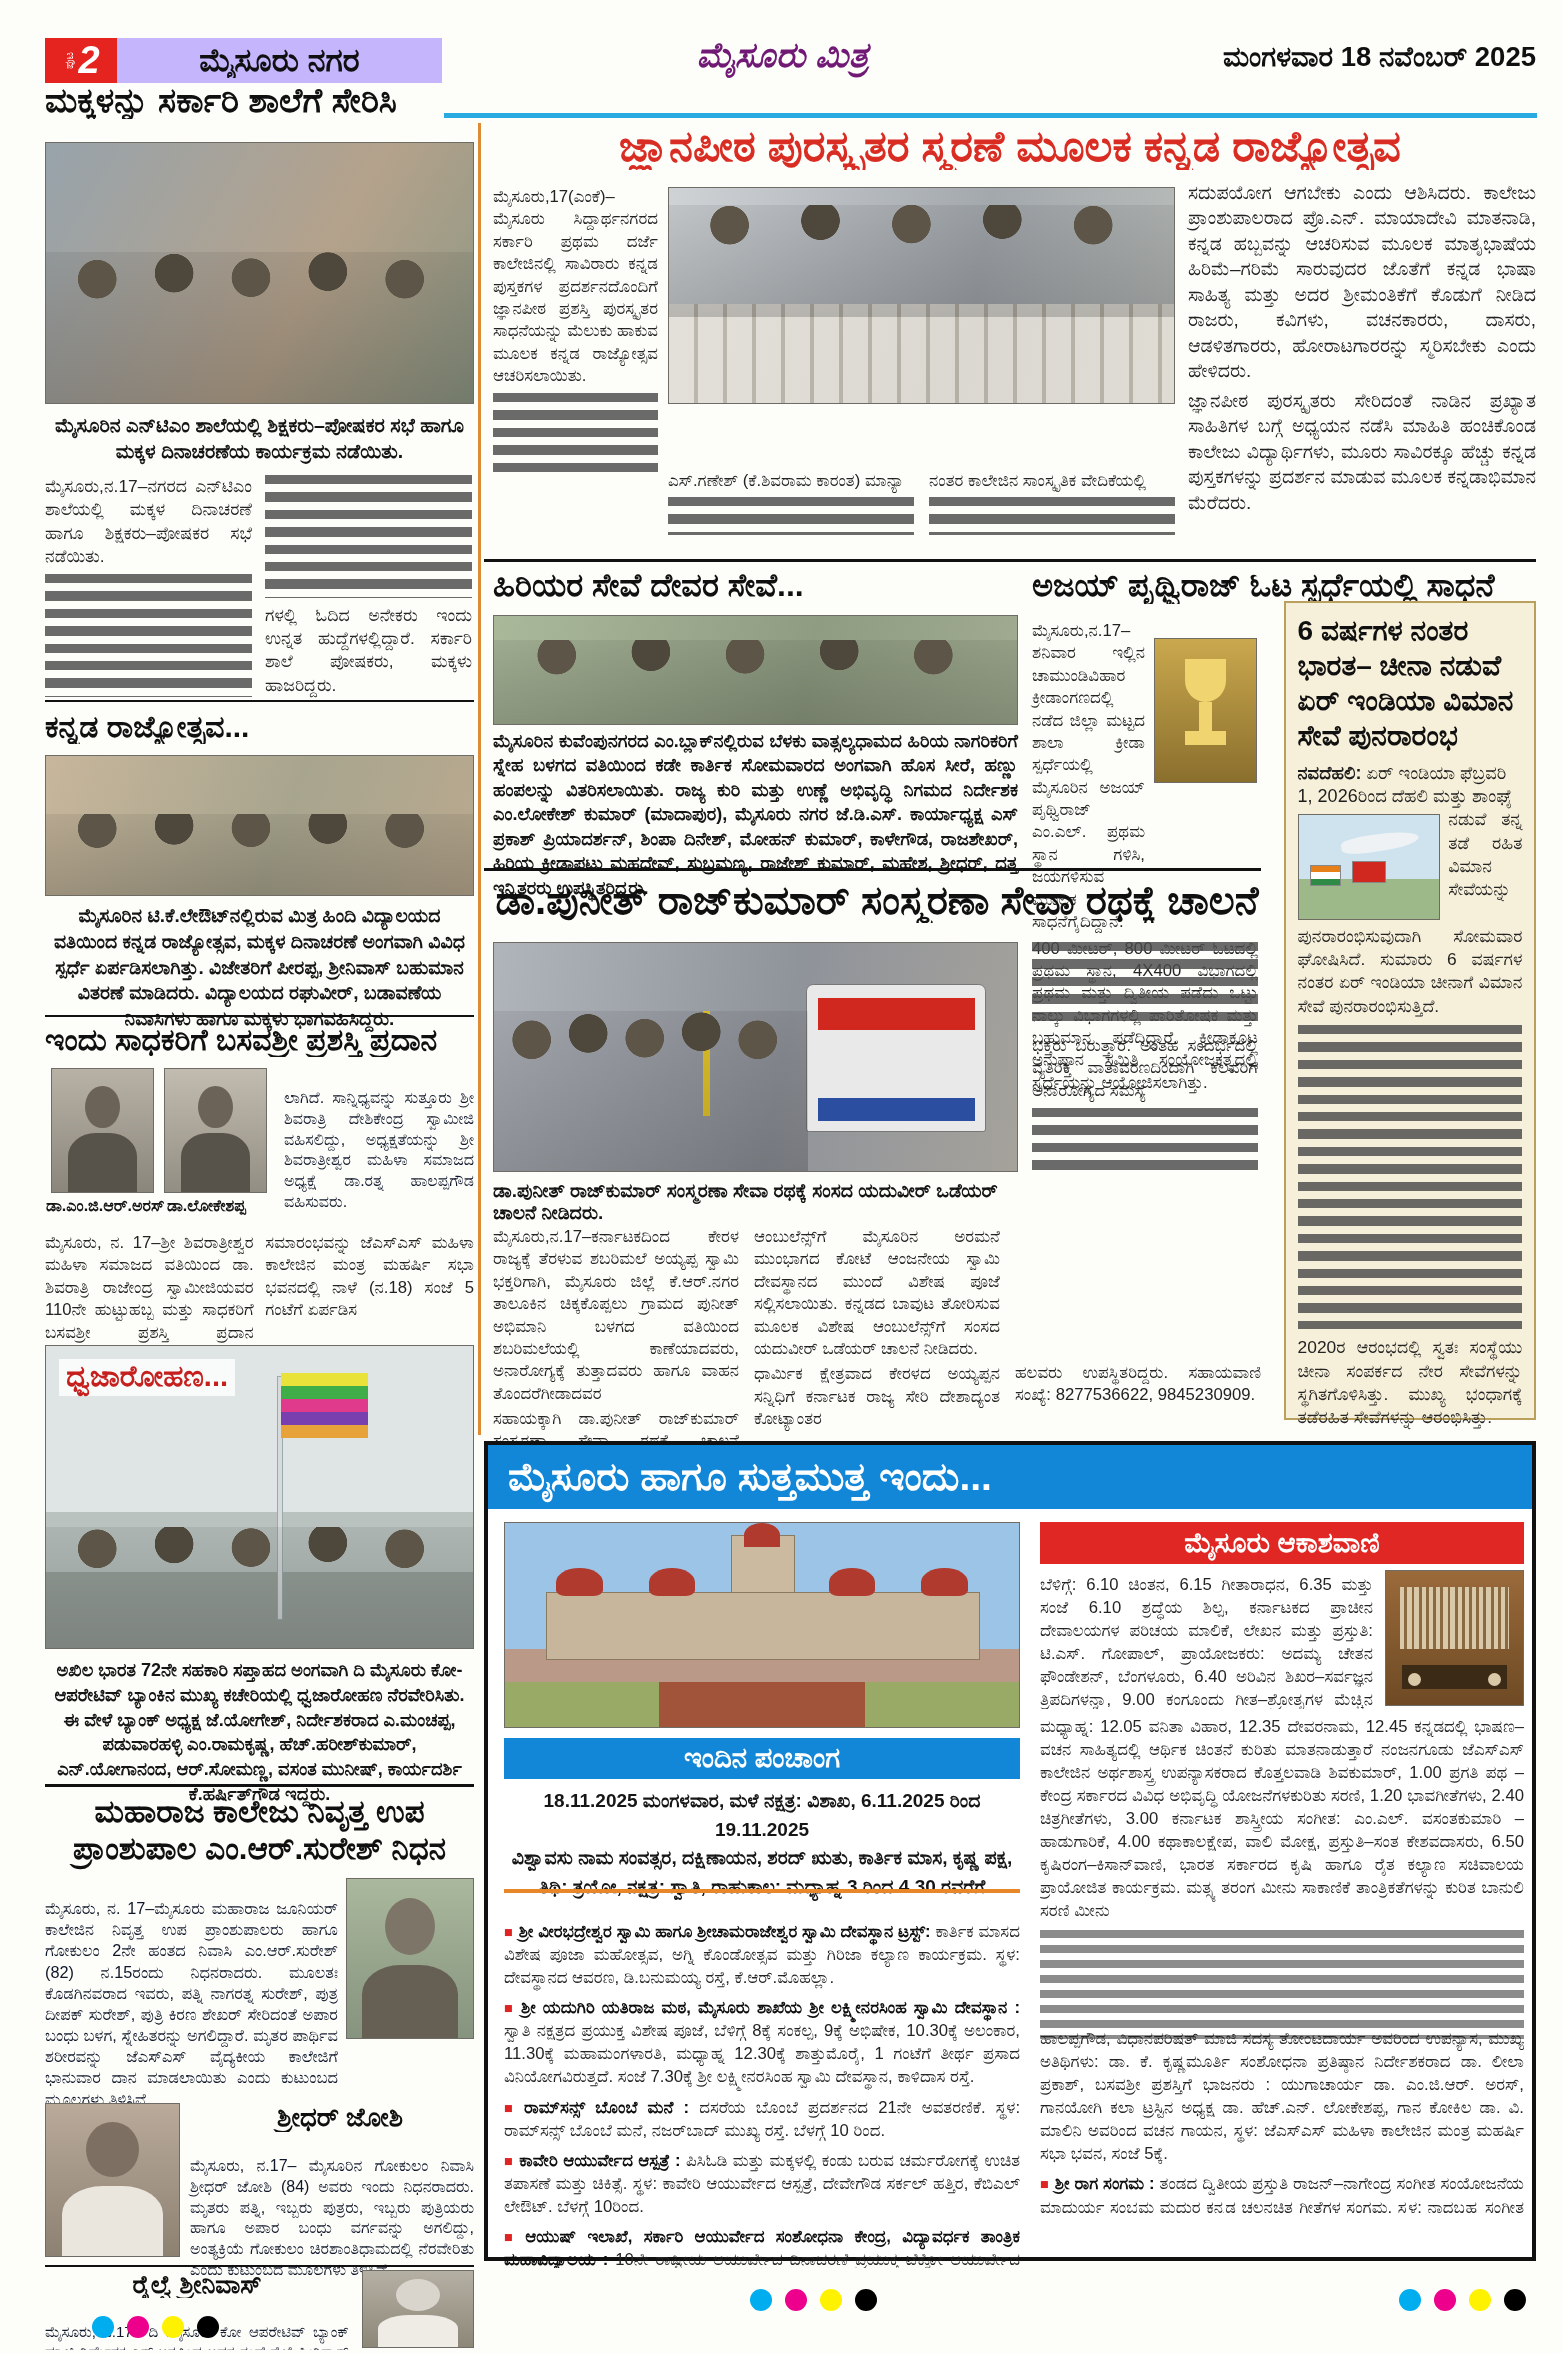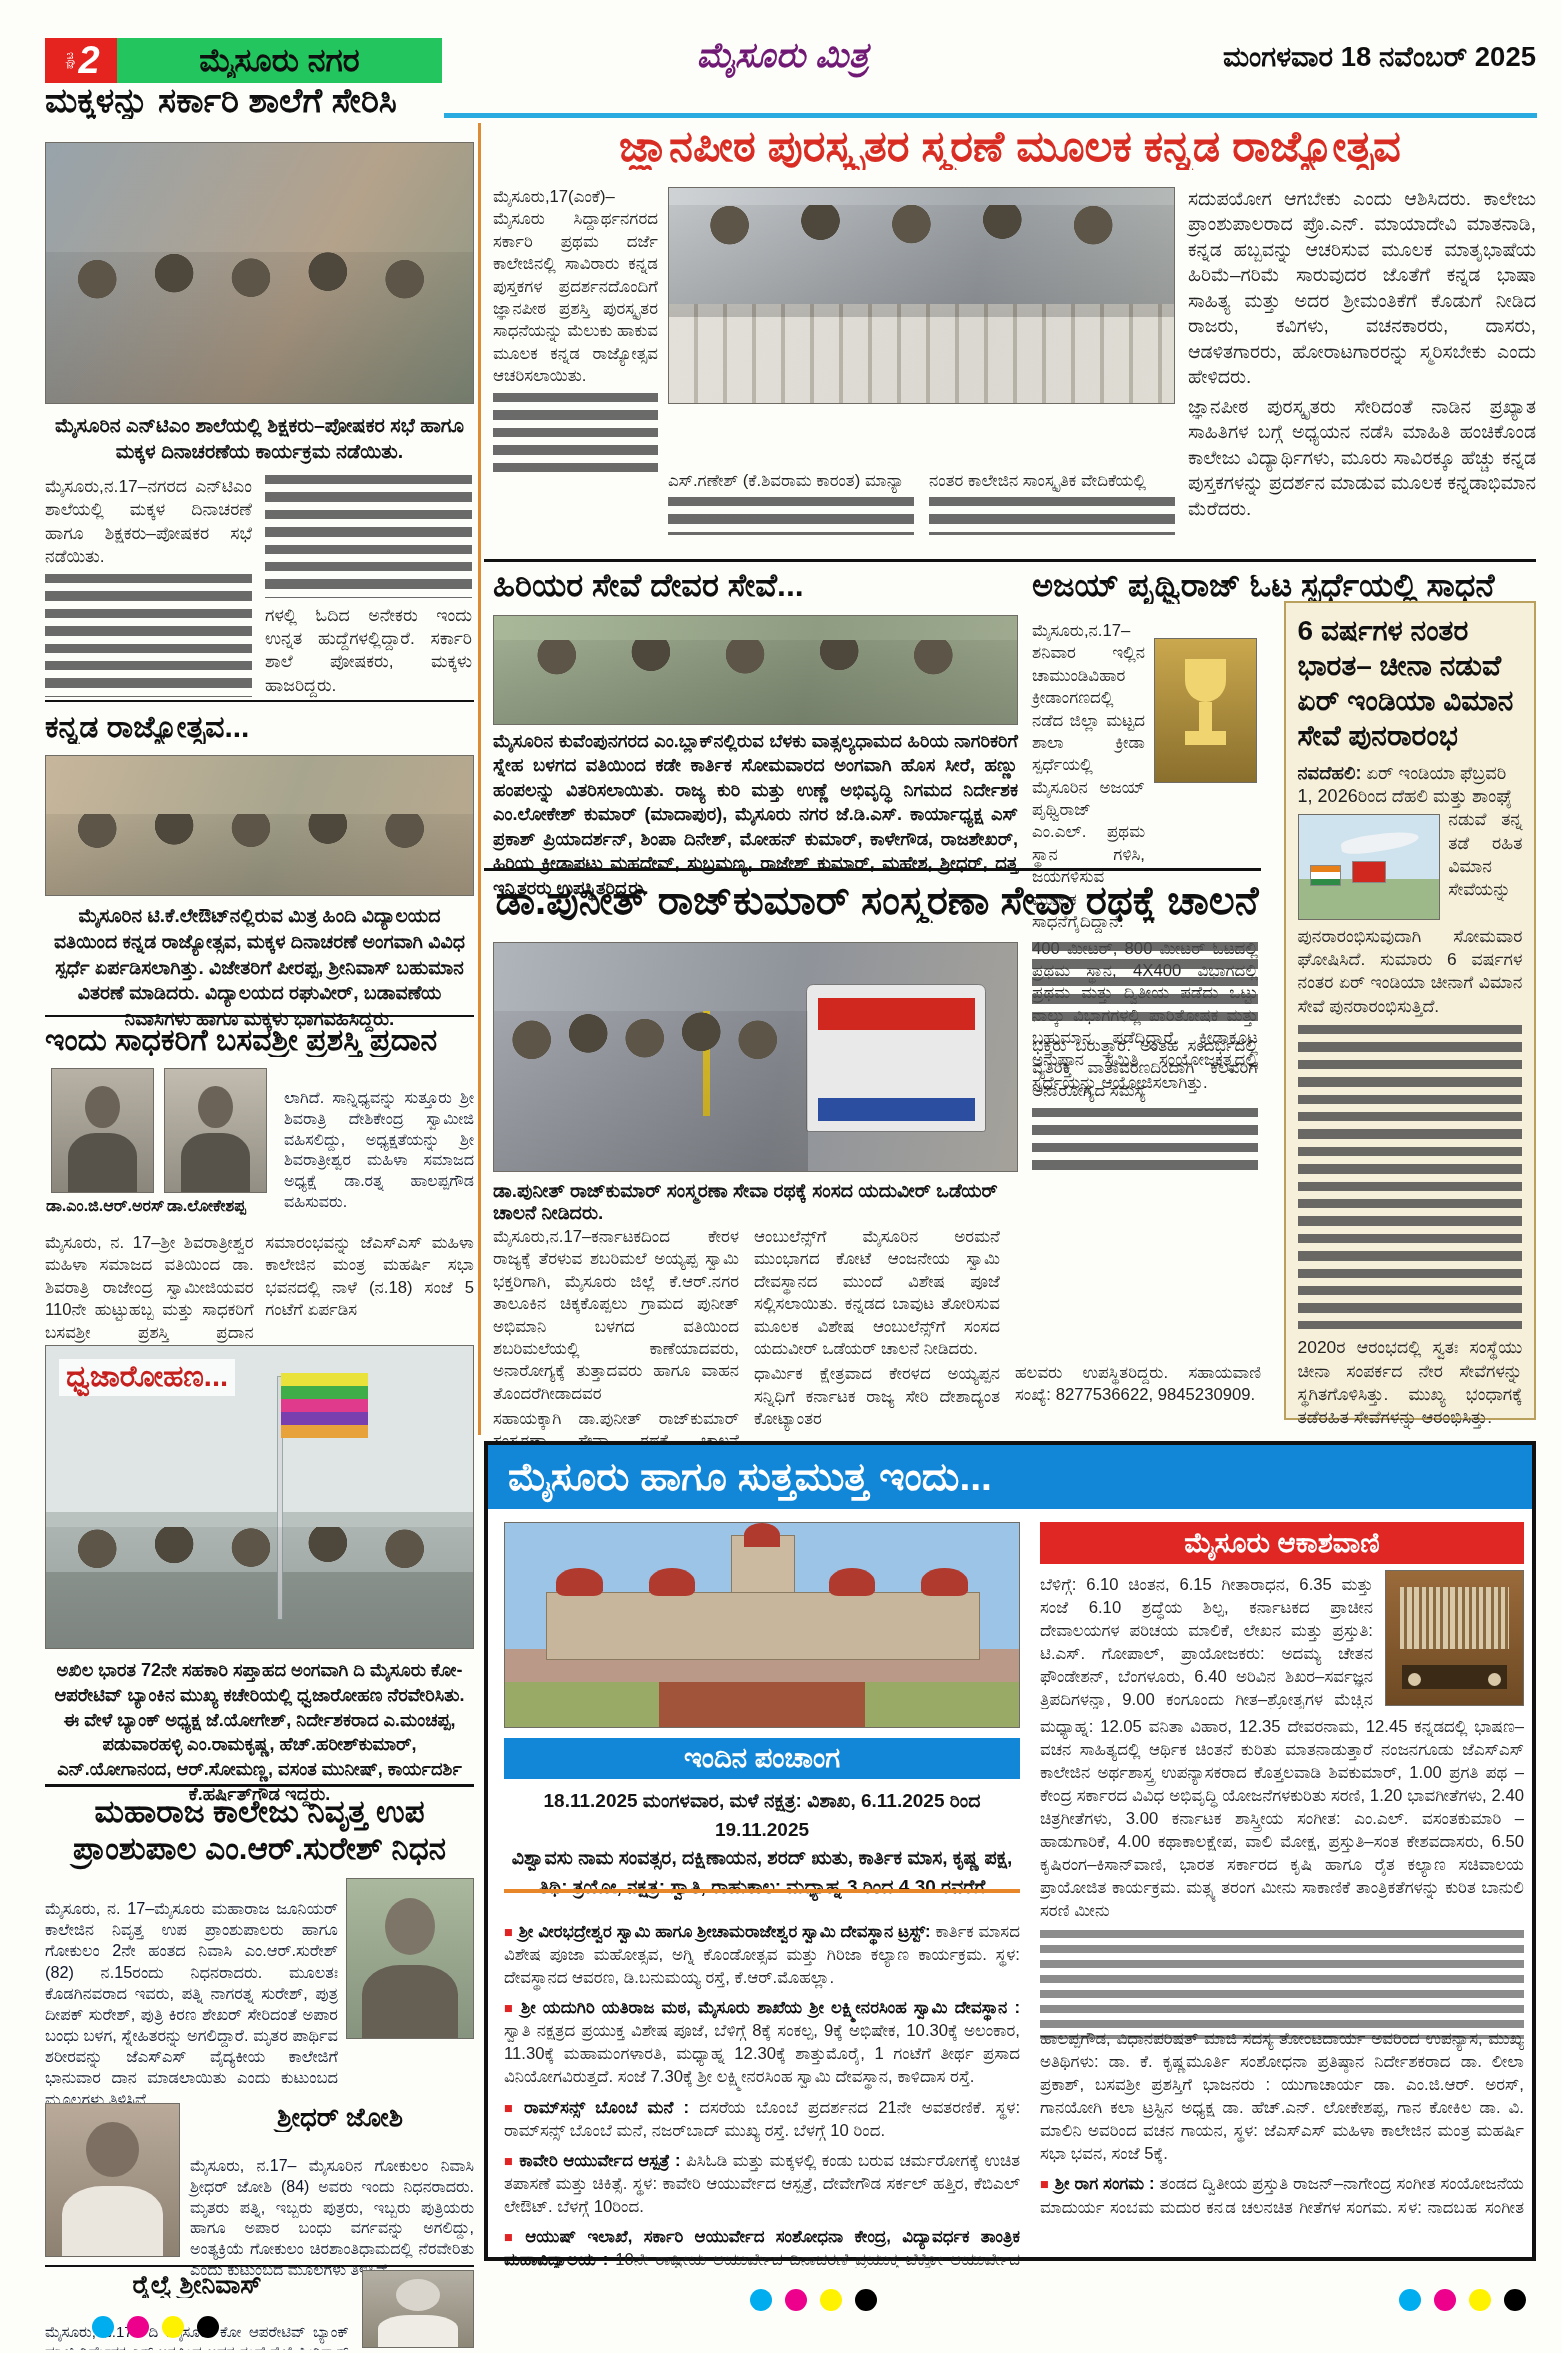--- a/index.html
+++ b/index.html
@@ -35,21 +35,21 @@
 </style>
 </head>
 <body>
 
 <div class="page">
 
   <div class="abs" style="left:45px;top:38px;width:72px;height:45px;background:#e5231f;display:flex;align-items:center;justify-content:center;gap:2.9px;">
     <span style="color:#fff;font-size:11.6px;writing-mode:vertical-rl;transform:rotate(180deg);">ಪುಟ</span>
     <span style="color:#fff;font-size:38px;font-weight:bold;font-style:italic;">2</span>
   </div>
-  <div class="abs" style="left:117px;top:38px;width:325px;height:45px;background:#22c55e;display:flex;align-items:center;justify-content:center;">
+  <div class="abs" style="left:117px;top:38px;width:325px;height:45px;background:#c4b5fd;display:flex;align-items:center;justify-content:center;">
     <span class="hl nowrap" style="font-size:32px;">ಮೈಸೂರು ನಗರ</span>
   </div>
   <div class="abs center" style="left:623px;top:35px;width:319px;">
     <span style="color:#701a75;font-size:35px;font-weight:bold;font-style:italic;">ಮೈಸೂರು ಮಿತ್ರ</span>
   </div>
   <div class="abs" style="right:26px;top:42px;width:406px;text-align:right;">
     <span class="hl nowrap" style="font-size:27.5px;">ಮಂಗಳವಾರ 18 ನವೆಂಬರ್ 2025</span>
   </div>
   <div class="abs" style="left:444px;top:113px;width:1093px;height:5px;background:#29abe2;"></div>
 
@@ -150,21 +150,21 @@
     <div class="ppl" style="height:52%;top:8%;bottom:auto;"></div>
   </div>
   <div class="abs" style="left:668px;top:470px;width:246px;height:86px;">
     <div class="body-text" style="font-size:16.7px;">ಎಸ್.ಗಣೇಶ್ (ಕೆ.ಶಿವರಾಮ ಕಾರಂತ) ಮಾನ್ಯಾ</div>
     <div class="fill" style="height:38px;margin-top:4.3px;"></div>
   </div>
   <div class="abs" style="left:929px;top:470px;width:246px;height:86px;">
     <div class="body-text" style="font-size:16.7px;">ನಂತರ ಕಾಲೇಜಿನ ಸಾಂಸ್ಕೃತಿಕ ವೇದಿಕೆಯಲ್ಲಿ</div>
     <div class="fill" style="height:38px;margin-top:4.3px;"></div>
   </div>
-  <div class="abs" style="left:1188px;top:186px;width:348px;height:371px;">
+  <div class="abs" style="left:1188px;top:180px;width:348px;height:371px;">
     <div class="body-text" style="font-size:19px;">ಸದುಪಯೋಗ ಆಗಬೇಕು ಎಂದು ಆಶಿಸಿದರು. ಕಾಲೇಜು ಪ್ರಾಂಶುಪಾಲರಾದ ಪ್ರೊ.ಎನ್. ಮಾಯಾದೇವಿ ಮಾತನಾಡಿ, ಕನ್ನಡ ಹಬ್ಬವನ್ನು ಆಚರಿಸುವ ಮೂಲಕ ಮಾತೃಭಾಷೆಯ ಹಿರಿಮೆ–ಗರಿಮೆ ಸಾರುವುದರ ಜೊತೆಗೆ ಕನ್ನಡ ಭಾಷಾ ಸಾಹಿತ್ಯ ಮತ್ತು ಅದರ ಶ್ರೀಮಂತಿಕೆಗೆ ಕೊಡುಗೆ ನೀಡಿದ ರಾಜರು, ಕವಿಗಳು, ವಚನಕಾರರು, ದಾಸರು, ಆಡಳಿತಗಾರರು, ಹೋರಾಟಗಾರರನ್ನು ಸ್ಮರಿಸಬೇಕು ಎಂದು ಹೇಳಿದರು.</div>
     <div class="body-text" style="font-size:19px;margin-top:4.3px;">ಜ್ಞಾನಪೀಠ ಪುರಸ್ಕೃತರು ಸೇರಿದಂತೆ ನಾಡಿನ ಪ್ರಖ್ಯಾತ ಸಾಹಿತಿಗಳ ಬಗ್ಗೆ ಅಧ್ಯಯನ ನಡೆಸಿ ಮಾಹಿತಿ ಹಂಚಿಕೊಂಡ ಕಾಲೇಜು ವಿದ್ಯಾರ್ಥಿಗಳು, ಮೂರು ಸಾವಿರಕ್ಕೂ ಹೆಚ್ಚು ಕನ್ನಡ ಪುಸ್ತಕಗಳನ್ನು ಪ್ರದರ್ಶನ ಮಾಡುವ ಮೂಲಕ ಕನ್ನಡಾಭಿಮಾನ ಮೆರೆದರು.</div>
   </div>
 
   <div class="abs rule" style="left:484px;top:559px;width:1052px;height:2.9px;"></div>
 
   <div class="abs hl nowrap" style="left:493px;top:568px;width:522px;font-size:32px;">ಹಿರಿಯರ ಸೇವೆ ದೇವರ ಸೇವೆ...</div>
   <div class="photo" style="left:493px;top:615px;width:525px;height:110px;background:linear-gradient(100deg,#aab89a,#8f9c82 60%,#a0ab90);">
       <div class="ppl" style="height:78%;"></div>
     </div>

